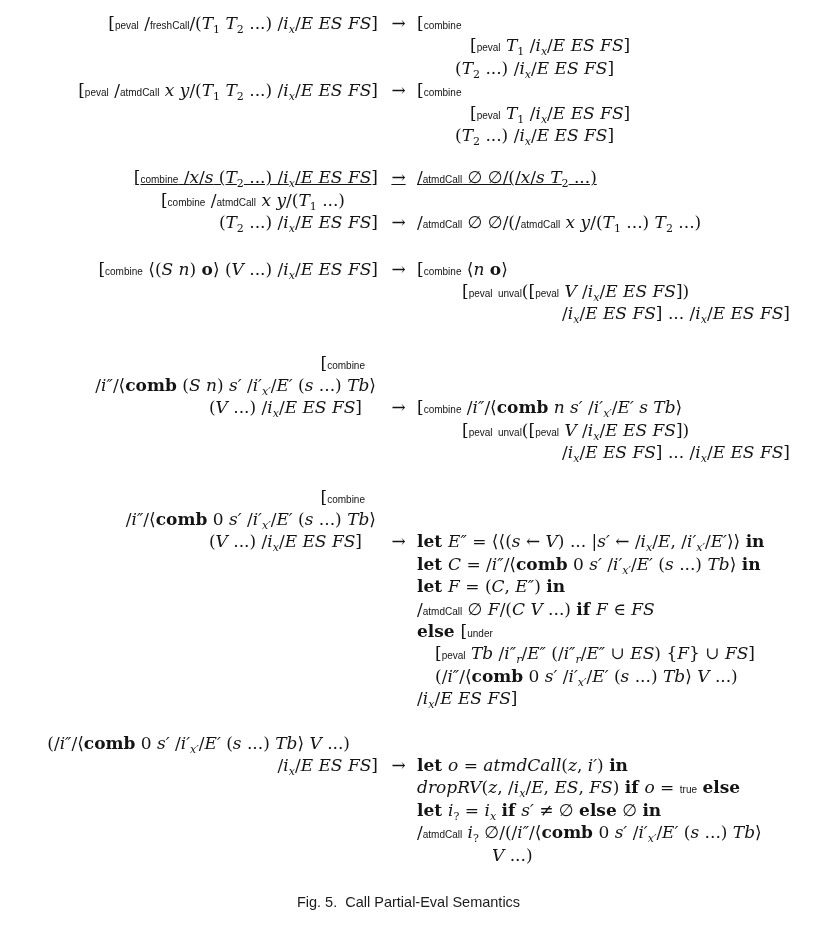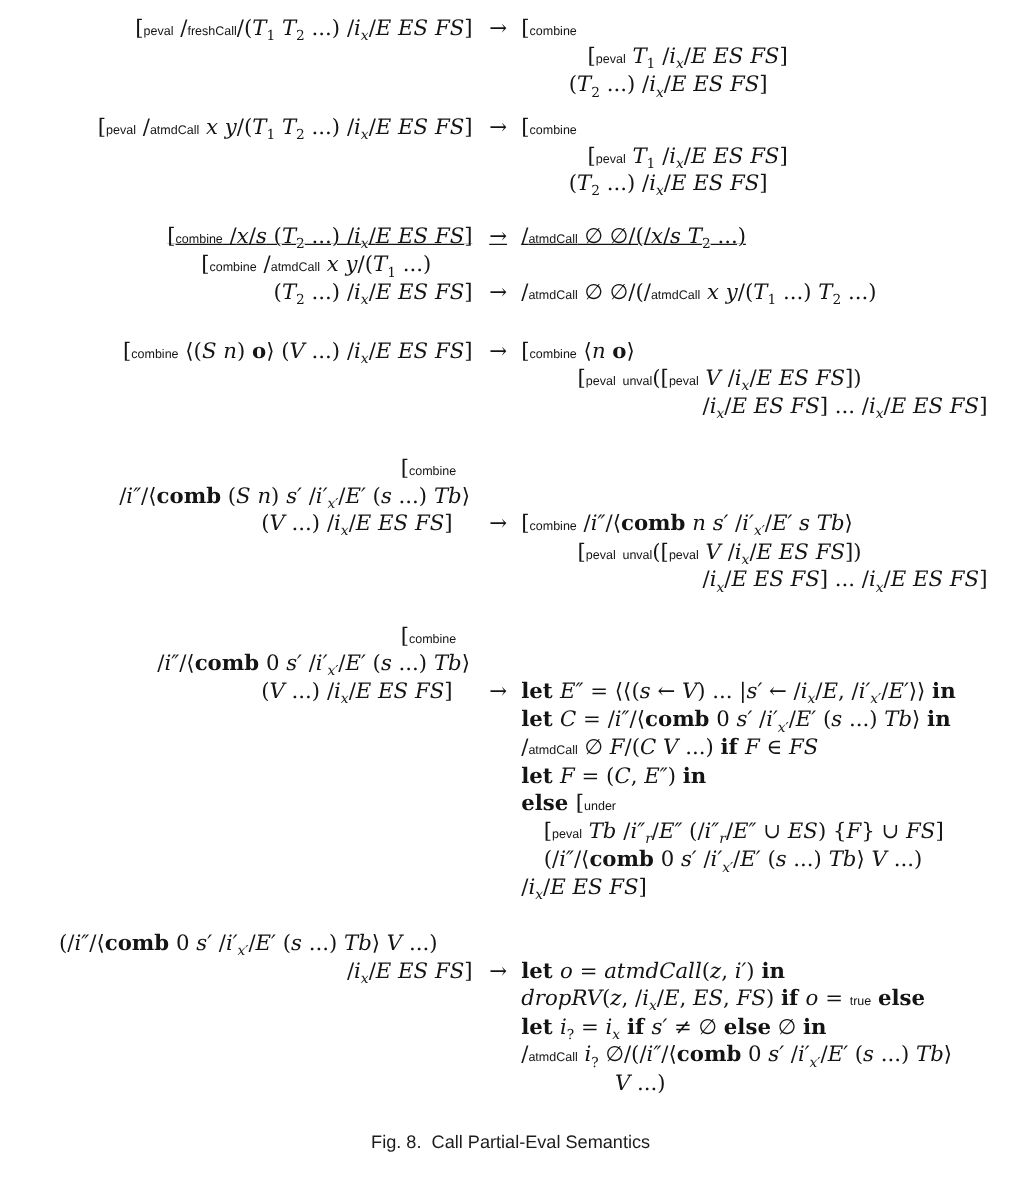--- a/index.html
+++ b/index.html
@@ -40,21 +40,21 @@
           <div class="cell-lhs"></div>
           <div class="cell-mid"></div>
           <div class="cell-rhs" style="padding-left: 53px;"><span class="seg-r">[</span><span class="seg-s">peval</span><span class="seg-r"> </span><span class="seg-i">T</span><sub class="seg-ri">1</sub><span class="seg-r"> /</span><span class="seg-i">i</span><sub class="seg-ii">x</sub><span class="seg-r">/</span><span class="seg-i">E ES FS</span><span class="seg-r">]</span></div>
         </div>
         <div class="fig-line">
           <div class="cell-lhs"></div>
           <div class="cell-mid"></div>
           <div class="cell-rhs" style="padding-left: 38px;"><span class="seg-r">(</span><span class="seg-i">T</span><sub class="seg-ri">2</sub><span class="seg-r"> ...) /</span><span class="seg-i">i</span><sub class="seg-ii">x</sub><span class="seg-r">/</span><span class="seg-i">E ES FS</span><span class="seg-r">]</span></div>
         </div>
       </div>
-      <div style="margin-top: 12px;">
+      <div style="margin-top: 0px;">
         <div class="fig-line">
           <div class="cell-lhs" style="padding-right: 2px;"><span class="seg-r">[</span><span class="seg-s">peval</span><span class="seg-r"> /</span><span class="seg-s">atmdCall</span><span class="seg-r"> </span><span class="seg-i">x y</span><span class="seg-r">/(</span><span class="seg-i">T</span><sub class="seg-ri">1</sub><span class="seg-i"> T</span><sub class="seg-ri">2</sub><span class="seg-r"> ...) /</span><span class="seg-i">i</span><sub class="seg-ii">x</sub><span class="seg-r">/</span><span class="seg-i">E ES FS</span><span class="seg-r">]</span></div>
           <div class="cell-mid">→</div>
           <div class="cell-rhs" style="padding-left: 0px;"><span class="seg-r">[</span><span class="seg-s">combine</span></div>
         </div>
         <div class="fig-line">
           <div class="cell-lhs"></div>
           <div class="cell-mid"></div>
           <div class="cell-rhs" style="padding-left: 53px;"><span class="seg-r">[</span><span class="seg-s">peval</span><span class="seg-r"> </span><span class="seg-i">T</span><sub class="seg-ri">1</sub><span class="seg-r"> /</span><span class="seg-i">i</span><sub class="seg-ii">x</sub><span class="seg-r">/</span><span class="seg-i">E ES FS</span><span class="seg-r">]</span></div>
         </div>
@@ -144,30 +144,30 @@
           <div class="cell-rhs" style="padding-left: 0px;"><span class="seg-b">let </span><span class="seg-i">E″</span><span class="seg-r"> = ⟨⟨(</span><span class="seg-i">s</span><span class="seg-r"> ← </span><span class="seg-i">V</span><span class="seg-r">) ... |</span><span class="seg-i">s′</span><span class="seg-r"> ← /</span><span class="seg-i">i</span><sub class="seg-ii">x</sub><span class="seg-r">/</span><span class="seg-i">E</span><span class="seg-r">, /</span><span class="seg-i">i′</span><sub class="seg-ii">x′</sub><span class="seg-r">/</span><span class="seg-i">E′</span><span class="seg-r">⟩⟩ </span><span class="seg-b">in</span></div>
         </div>
         <div class="fig-line">
           <div class="cell-lhs"></div>
           <div class="cell-mid"></div>
           <div class="cell-rhs" style="padding-left: 0px;"><span class="seg-b">let </span><span class="seg-i">C</span><span class="seg-r"> = /</span><span class="seg-i">i″</span><span class="seg-r">/⟨</span><span class="seg-b">comb</span><span class="seg-r"> 0 </span><span class="seg-i">s′</span><span class="seg-r"> /</span><span class="seg-i">i′</span><sub class="seg-ii">x′</sub><span class="seg-r">/</span><span class="seg-i">E′</span><span class="seg-r"> (</span><span class="seg-i">s</span><span class="seg-r"> ...) </span><span class="seg-i">Tb</span><span class="seg-r">⟩ </span><span class="seg-b">in</span></div>
         </div>
         <div class="fig-line">
           <div class="cell-lhs"></div>
           <div class="cell-mid"></div>
+          <div class="cell-rhs" style="padding-left: 0px;"><span class="seg-b">let </span><span class="seg-i">F</span><span class="seg-r"> = (</span><span class="seg-i">C</span><span class="seg-r">, </span><span class="seg-i">E″</span><span class="seg-r">) </span><span class="seg-b">in</span></div>
+        </div>
+        <div class="fig-line">
+          <div class="cell-lhs"></div>
+          <div class="cell-mid"></div>
           <div class="cell-rhs" style="padding-left: 0px;"><span class="seg-r">/</span><span class="seg-s">atmdCall</span><span class="seg-r"> ∅ </span><span class="seg-i">F</span><span class="seg-r">/(</span><span class="seg-i">C V</span><span class="seg-r"> ...) </span><span class="seg-b">if </span><span class="seg-i">F</span><span class="seg-r"> ∈ </span><span class="seg-i">FS</span></div>
         </div>
         <div class="fig-line">
           <div class="cell-lhs"></div>
           <div class="cell-mid"></div>
-          <div class="cell-rhs" style="padding-left: 0px;"><span class="seg-b">let </span><span class="seg-i">F</span><span class="seg-r"> = (</span><span class="seg-i">C</span><span class="seg-r">, </span><span class="seg-i">E″</span><span class="seg-r">) </span><span class="seg-b">in</span></div>
-        </div>
-        <div class="fig-line">
-          <div class="cell-lhs"></div>
-          <div class="cell-mid"></div>
           <div class="cell-rhs" style="padding-left: 0px;"><span class="seg-b">else </span><span class="seg-r">[</span><span class="seg-s">under</span></div>
         </div>
         <div class="fig-line">
           <div class="cell-lhs"></div>
           <div class="cell-mid"></div>
           <div class="cell-rhs" style="padding-left: 18px;"><span class="seg-r">[</span><span class="seg-s">peval</span><span class="seg-r"> </span><span class="seg-i">Tb</span><span class="seg-r"> /</span><span class="seg-i">i″</span><sub class="seg-ii">r</sub><span class="seg-r">/</span><span class="seg-i">E″</span><span class="seg-r"> (/</span><span class="seg-i">i″</span><sub class="seg-ii">r</sub><span class="seg-r">/</span><span class="seg-i">E″</span><span class="seg-r"> ∪ </span><span class="seg-i">ES</span><span class="seg-r">) {</span><span class="seg-i">F</span><span class="seg-r">} ∪ </span><span class="seg-i">FS</span><span class="seg-r">]</span></div>
         </div>
         <div class="fig-line">
           <div class="cell-lhs"></div>
           <div class="cell-mid"></div>
@@ -205,14 +205,14 @@
           <div class="cell-mid"></div>
           <div class="cell-rhs" style="padding-left: 0px;"><span class="seg-r">/</span><span class="seg-s">atmdCall</span><span class="seg-r"> </span><span class="seg-i">i</span><sub class="seg-ri">?</sub><span class="seg-r"> ∅/(/</span><span class="seg-i">i″</span><span class="seg-r">/⟨</span><span class="seg-b">comb</span><span class="seg-r"> 0 </span><span class="seg-i">s′</span><span class="seg-r"> /</span><span class="seg-i">i′</span><sub class="seg-ii">x′</sub><span class="seg-r">/</span><span class="seg-i">E′</span><span class="seg-r"> (</span><span class="seg-i">s</span><span class="seg-r"> ...) </span><span class="seg-i">Tb</span><span class="seg-r">⟩</span></div>
         </div>
         <div class="fig-line">
           <div class="cell-lhs"></div>
           <div class="cell-mid"></div>
           <div class="cell-rhs" style="padding-left: 75px;"><span class="seg-i">V</span><span class="seg-r"> ...)</span></div>
         </div>
       </div>
     </div>
-  <div class="caption">Fig. 8.  Call Partial-Eval Semantics</div>
+  <div class="caption">Fig. 5.  Call Partial-Eval Semantics</div>
 </div>
 
 </body></html>

